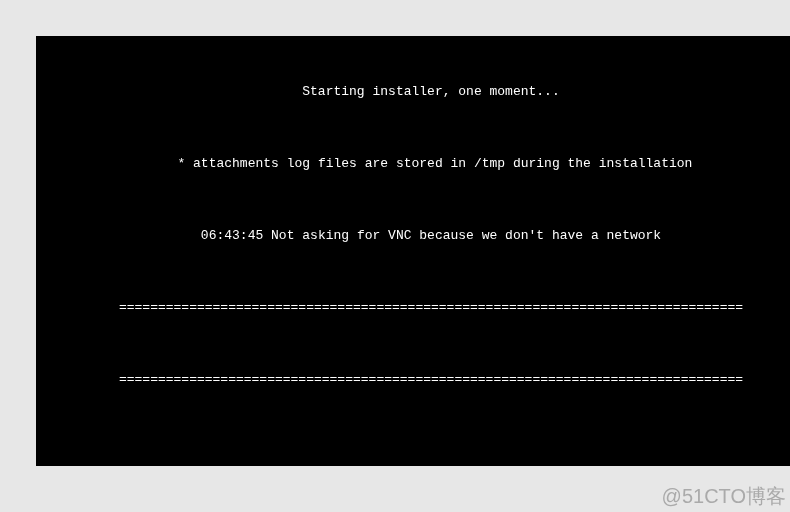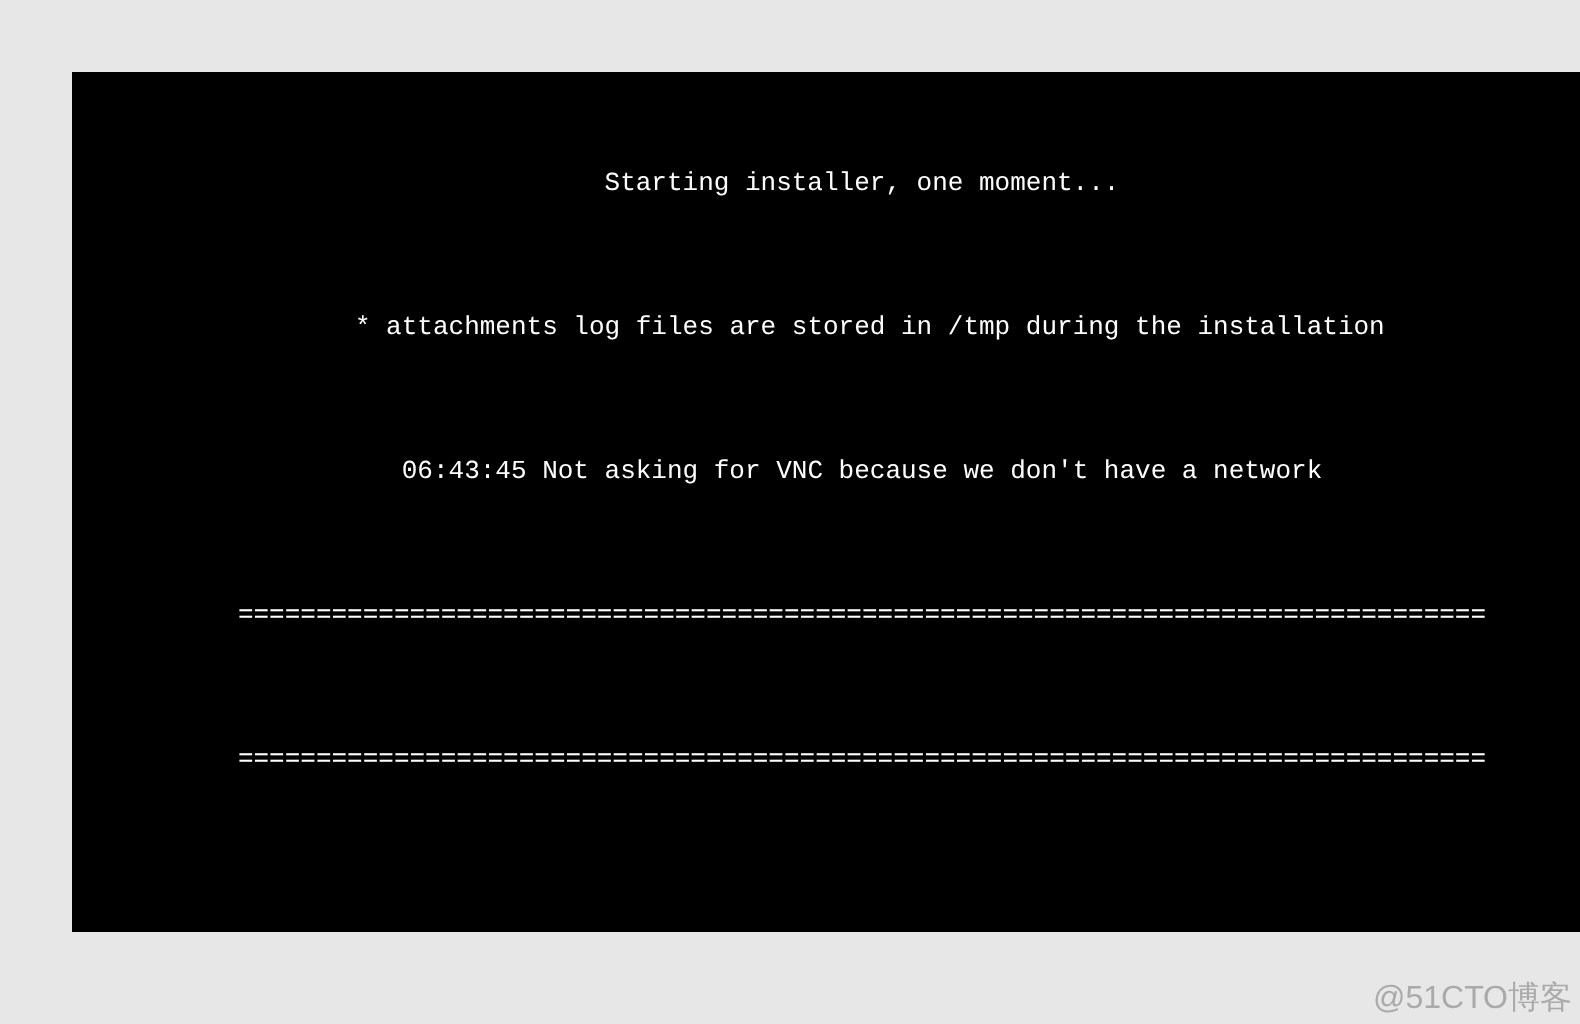--- a/index.html
+++ b/index.html
@@ -22,21 +22,21 @@
       overflow: hidden;
     }
     .row { display: block; }
     .hr { letter-spacing: 0; overflow: hidden; }
     .watermark {
       position: absolute;
       right: 16px;
       bottom: 14px;
       color: #aaa;
       font-family: Arial, sans-serif;
-      font-size: 16px;
+      font-size: 20px;
     }
   </style>
 </head>
 <body>
 
 <div class="terminal">
   <span class="row">Starting installer, one moment...</span>
   <span class="row"> * attachments log files are stored in /tmp during the installation</span>
   <span class="row">06:43:45 Not asking for VNC because we don't have a network</span>
   <span class="row hr">================================================================================</span>

